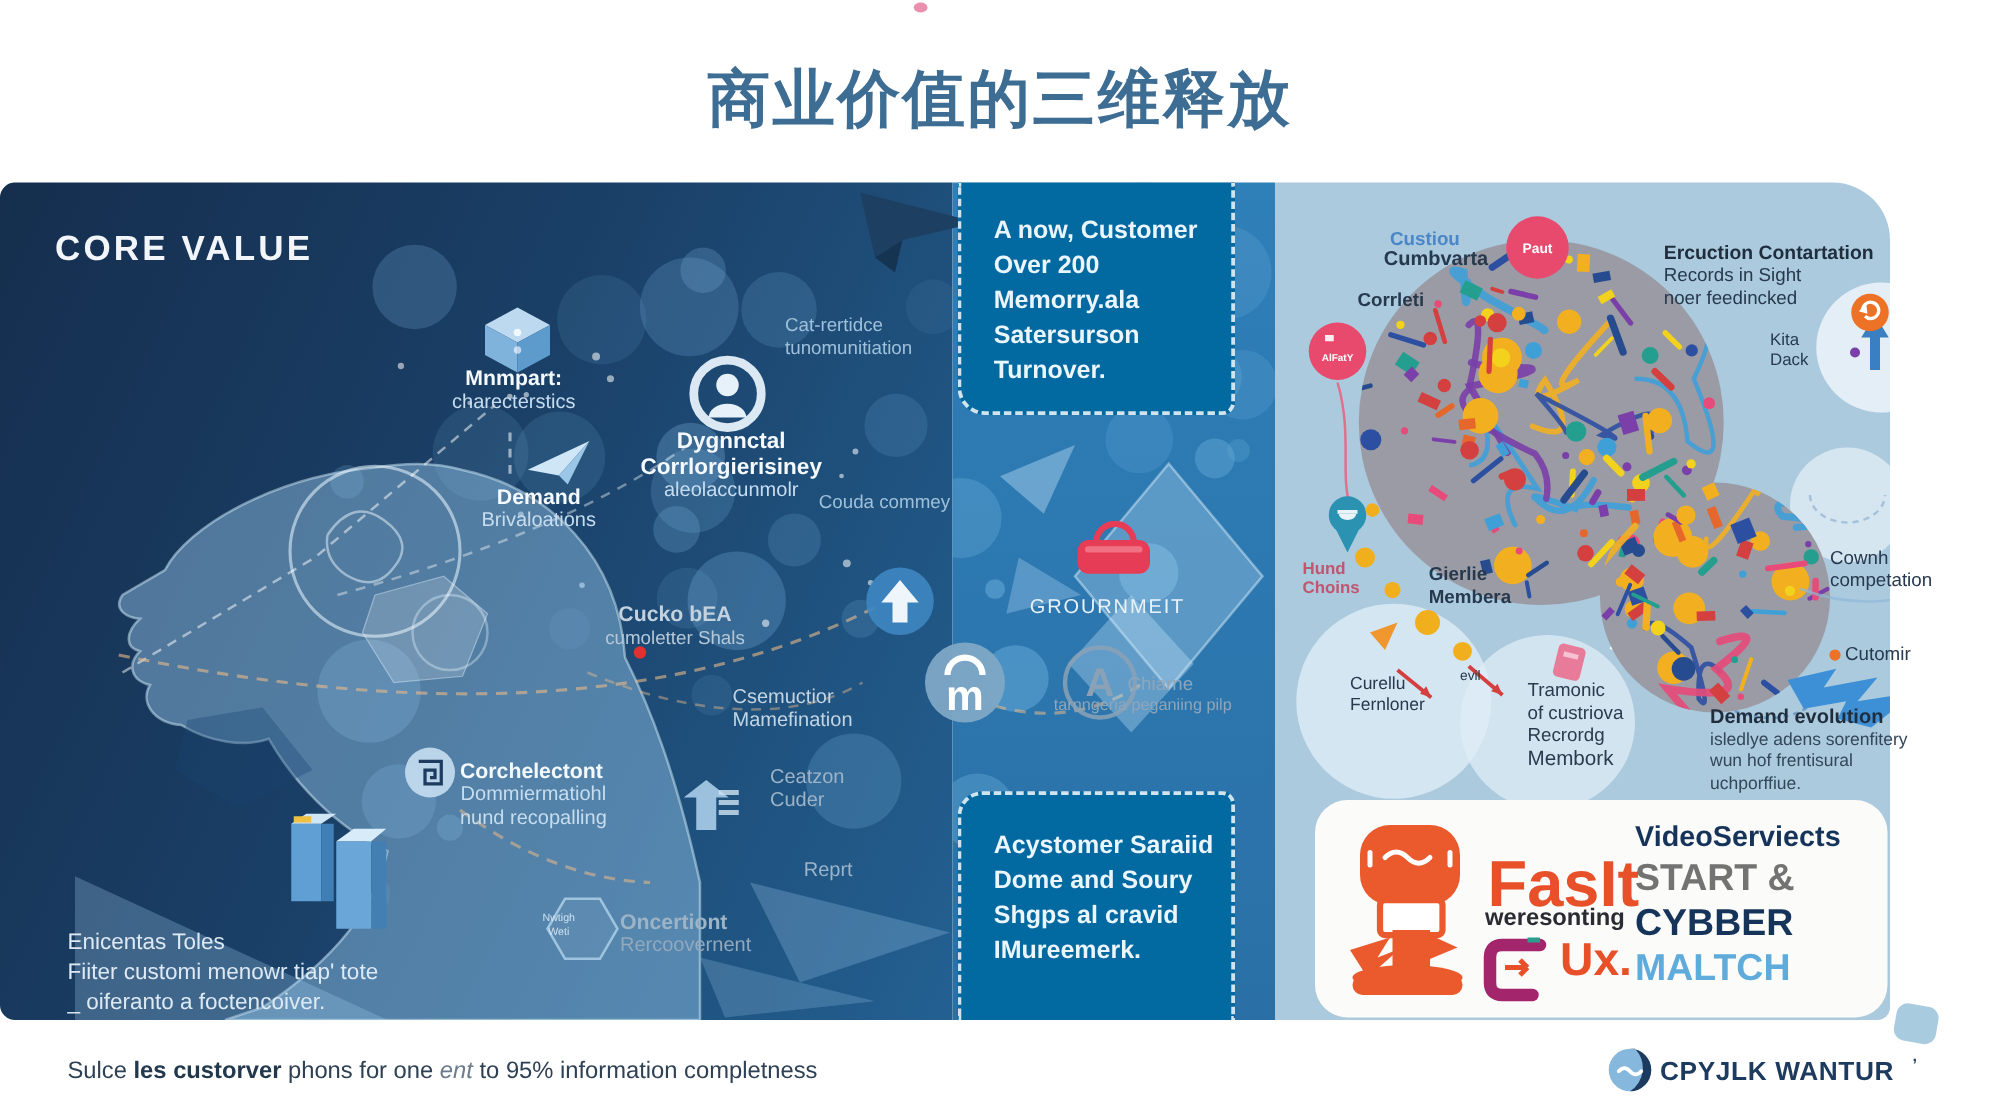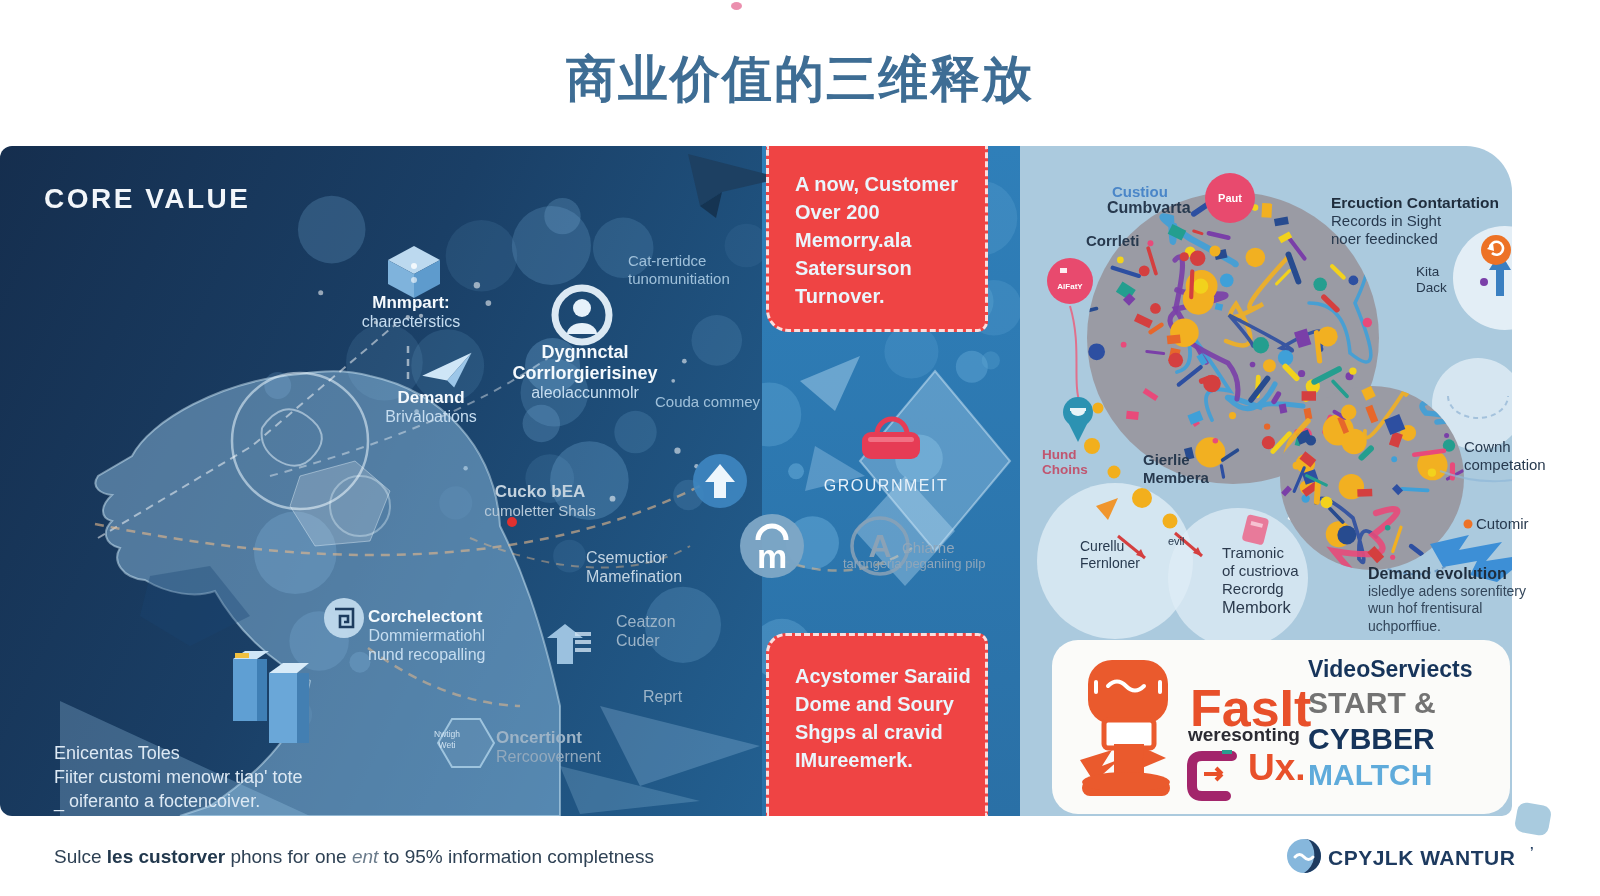--- a/index.html
+++ b/index.html
@@ -13,21 +13,21 @@
      background:linear-gradient(115deg,#152e4e 0%,#1a3f66 45%,#236091 100%);}
   .panel-mid{left:762px;width:258px;background:linear-gradient(180deg,#2f7fb9,#2a70a6);}
   .panel-right{left:1020px;width:492px;background:#abcade;border-radius:0 46px 10px 0;}
   #overlay{position:absolute;left:0;top:0;z-index:5;}
   .labels{position:absolute;left:0;top:0;width:1512px;height:670px;z-index:10;}
   .t{position:absolute;white-space:nowrap;line-height:1.18;}
   .ctr{text-align:center;}
   .cw{color:#f4f9fd;}.csub{color:#c6ddf0;}.cgray{color:#9cb4c8;}.cdim{color:#9fc0da;}
   .cmut{color:#c3d2de;}.cdark{color:#27394e;}.cink{color:#1f2d3d;}.cpink{color:#c05670;}
   .b{font-weight:700;}.sb{font-weight:600;}
-  .box{position:absolute;left:766px;width:222px;background:#ef4444;
+  .box{position:absolute;left:766px;width:222px;background:#0369a1;
        border:3px dashed rgba(255,255,255,.82);box-sizing:border-box;z-index:8;}
   .box .bl{color:#eaf5fc;font-size:20px;font-weight:600;line-height:28px;}
   .top-box{top:0;height:186px;border-top:none;border-radius:0 0 10px 22px;padding:24px 14px 0 26px;}
   .bottom-box{top:487px;height:183px;border-bottom:none;border-radius:20px 10px 0 0;padding:26px 14px 0 26px;}
   .card{position:absolute;left:1052px;top:494px;width:458px;height:174px;background:#fbfbf9;
         border-radius:26px;z-index:12;}
   .footer-caption{position:absolute;left:54px;top:846px;font-size:19px;color:#2e4154;}
   .brand{position:absolute;left:1286px;top:838px;height:40px;z-index:3;}
   .brand-text{position:absolute;left:42px;top:8px;font-size:21px;font-weight:800;
               color:#1d3a5f;letter-spacing:.5px;white-space:nowrap;}

